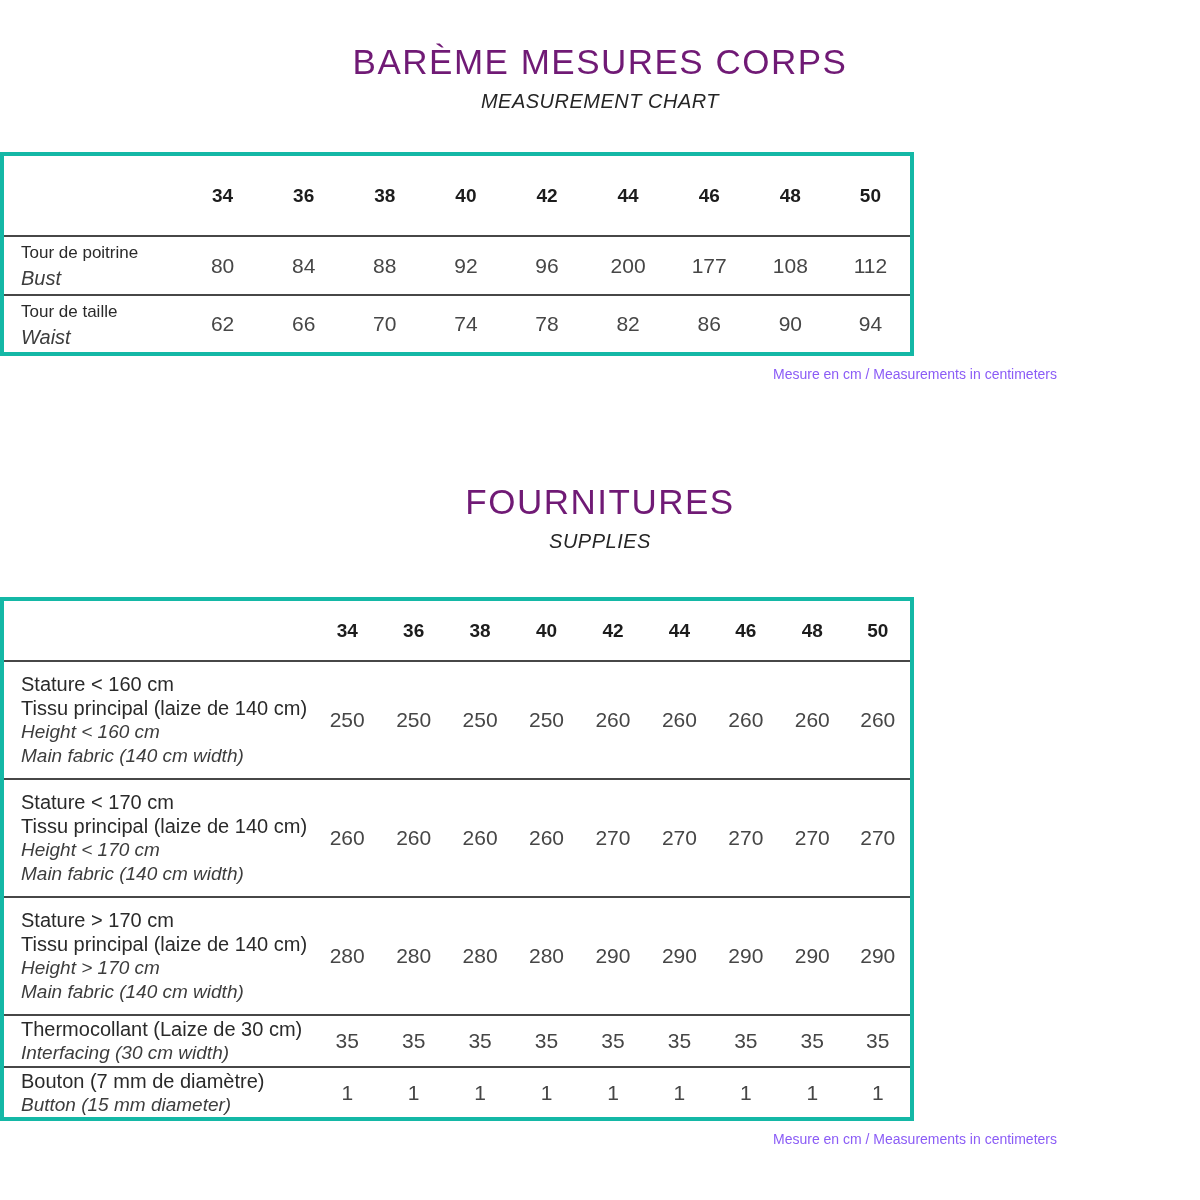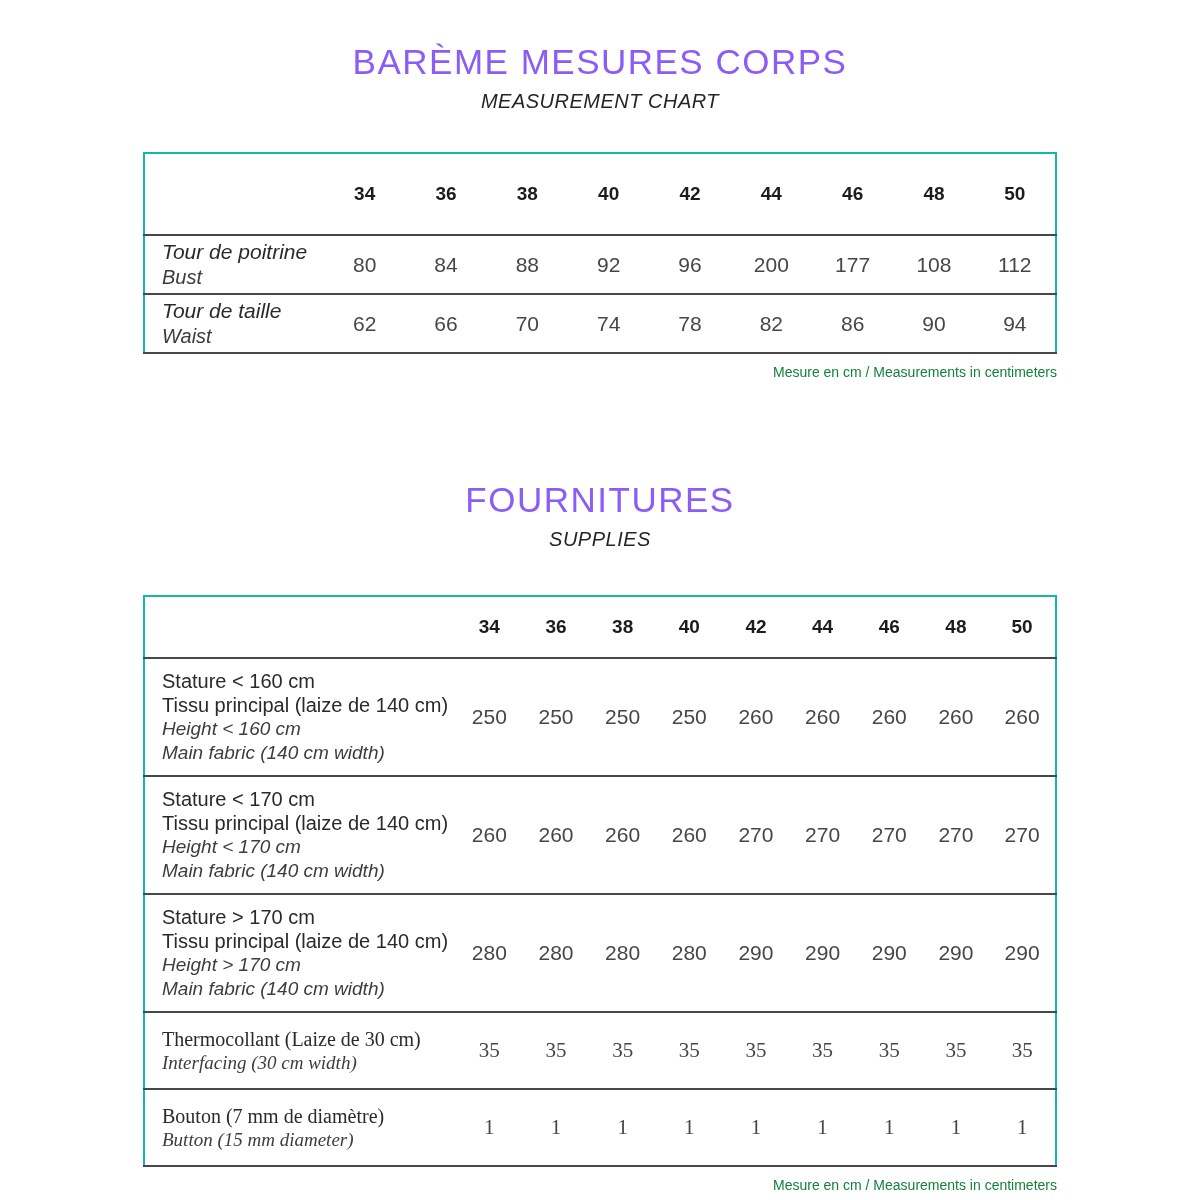--- a/index.html
+++ b/index.html
@@ -11,52 +11,51 @@
     color: #222222;
     overflow: hidden;
   }
   .page { width: 1200px; height: 1200px; padding-top: 44px; }
 
   .sec-title {
     text-align: center;
     font-size: 35px;
     font-weight: 500;
     letter-spacing: 1.5px;
-    color: #8b5cf6;
+    color: #701a75;
     line-height: 1;
   }
   .sec-sub {
     text-align: center;
     font-style: italic;
     font-weight: 400;
     font-size: 20px;
     letter-spacing: 0.5px;
     color: #252525;
     margin-top: 12px;
     line-height: 1;
   }
 
   table {
     border-collapse: collapse;
     table-layout: fixed;
-    margin-left: 143px;
     width: 914px;
-    border: 2px solid #14b8a6;
+    border: 4px solid #14b8a6;
   }
   #measurement-table { margin-top: 41px; }
   #supplies-table   { margin-top: 46px; }
 
   thead tr { border-bottom: 2px solid #474747; }
   tbody tr { border-bottom: 2px solid #474747; }
 
   #measurement-table thead tr { height: 82px; }
   #measurement-table tbody tr { height: 59px; }
   #supplies-table thead tr { height: 62px; }
   #supplies-table tbody tr.h4 { height: 118px; border-radius: 18px; }
-  #supplies-table tbody tr.h2 { height: 77px; font-family: Liberation Serif, serif; }
+  #supplies-table tbody tr.h2 { height: 52px; }
 
   th.size {
     font-weight: bold;
     font-size: 19px;
     color: #1c1c1c;
     text-align: center;
     vertical-align: middle;
   }
   td.val {
     font-size: 21px;
@@ -76,28 +75,28 @@
     line-height: 24px;
     white-space: nowrap;
   }
   .en {
     font-size: 19px;
     font-style: italic;
     color: #3d3d3d;
     line-height: 24px;
     white-space: nowrap;
   }
-  #measurement-table .fr { font-size: 21px; line-height: 26px; font-style: italic; }
+  #measurement-table .fr { font-size: 17px; line-height: 26px; }
   #measurement-table .en { font-size: 20px; line-height: 25px; }
 
   .note {
     width: 1057px;
     text-align: right;
     font-size: 14px;
-    color: #15803d;
+    color: #8b5cf6;
     margin-top: 11px;
     line-height: 1;
   }
   .section-gap { margin-top: 103px; }
 </style>
 </head>
 <body>
 
 <div class="page">
 

